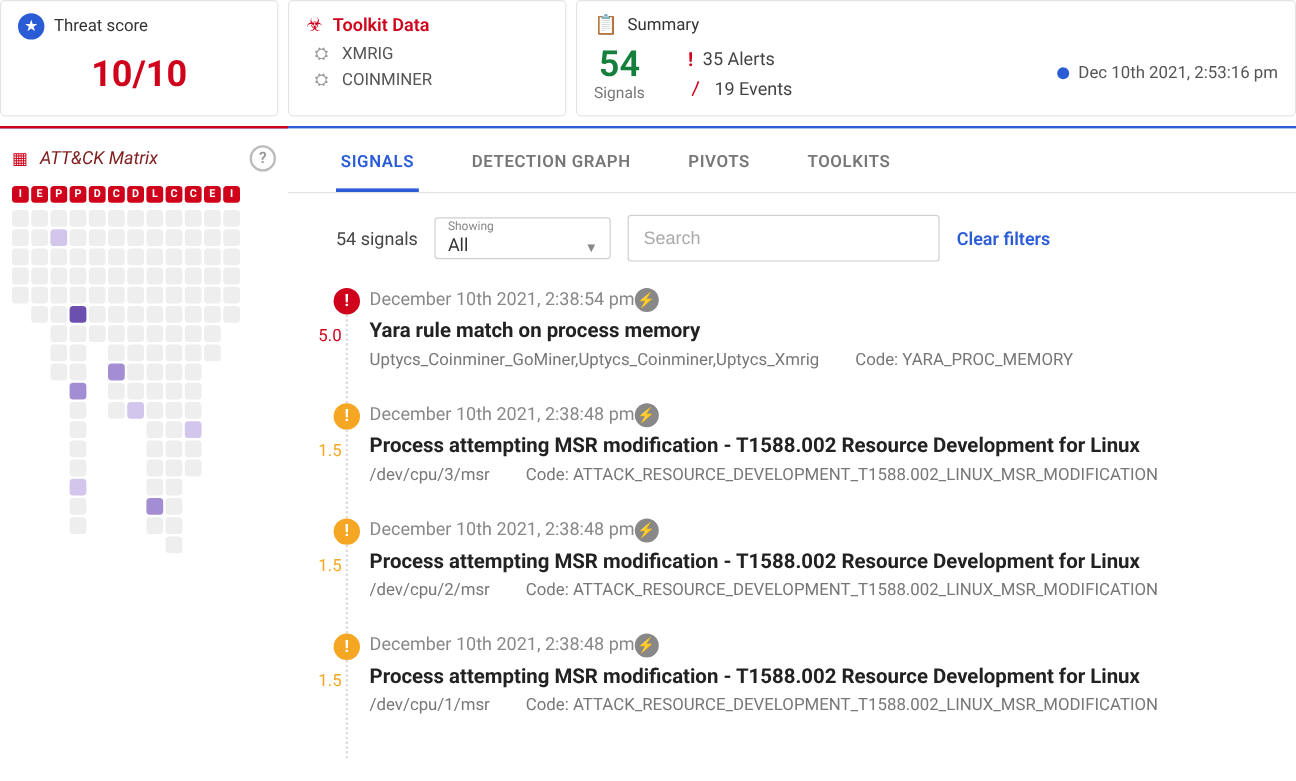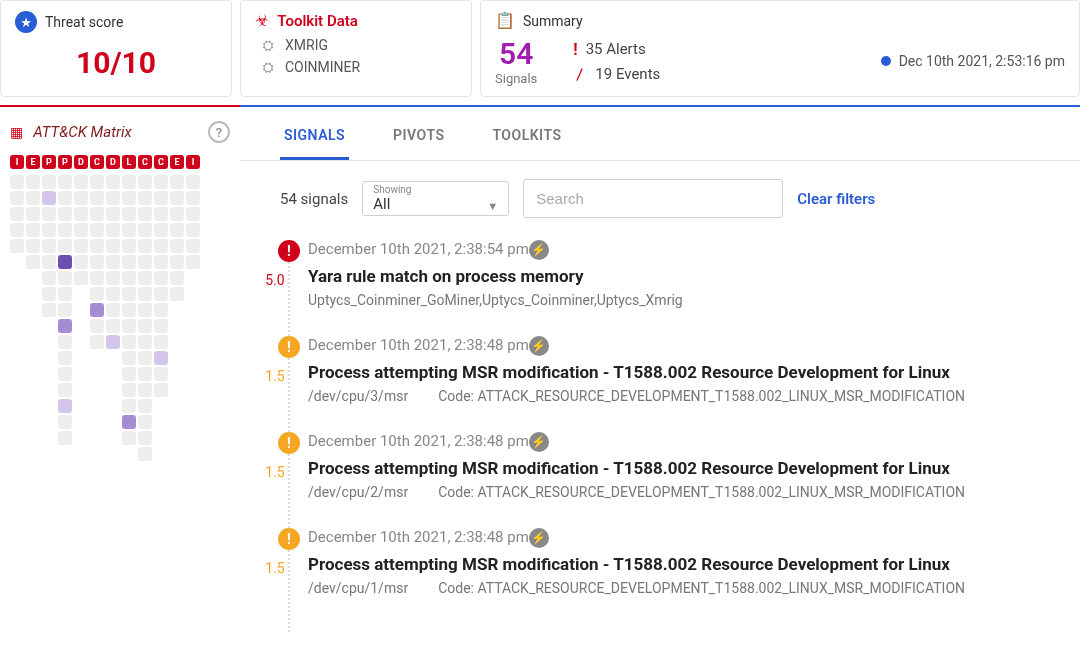--- a/index.html
+++ b/index.html
@@ -10,21 +10,21 @@
 .card-toolkit { width: 232px; }
 .card-summary { flex: 1; }
 .card-header { display: flex; align-items: center; gap: 8px; margin-bottom: 6px; }
 .icon-circle { width: 22px; height: 22px; border-radius: 50%; display: inline-flex; align-items: center; justify-content: center; color: #fff; font-size: 13px; }
 .threat-score-value { color: #d0021b; font-size: 30px; font-weight: 700; text-align: center; margin-top: 12px; }
 .toolkit-title { color: #d0021b; font-weight: 600; font-size: 15px; }
 .toolkit-item { display: flex; align-items: center; gap: 8px; margin-top: 4px; color: #555; font-size: 14px; padding-left: 4px; }
 .toolkit-bug { width: 18px; height: 18px; display:inline-flex; align-items:center; justify-content:center; color:#999; }
 .summary-body { display: flex; align-items: center; gap: 36px; }
 .summary-signals { text-align: center; }
-.summary-signals-num { color: #a21caf; font-size: 30px; font-weight: 600; }
+.summary-signals-num { color: #15803d; font-size: 30px; font-weight: 600; }
 .summary-signals-lbl { color: #777; font-size: 13px; }
 .summary-mid { display: flex; flex-direction: column; gap: 6px; }
 .summary-row { display: flex; align-items: center; gap: 8px; font-size: 15px; color: #444; }
 .alert-icon { color: #d0021b; font-size: 16px; font-weight:700; }
 .event-icon { color: #d0021b; font-size: 14px; }
 .summary-times { display: flex; flex-direction: column; gap: 6px; margin-left: auto; position: relative; padding-left: 18px; }
 .time-row { display:flex; align-items:center; gap:8px; font-size: 14px; color:#555; }
 .dot { width:10px; height:10px; border-radius:50%; position: relative; z-index:2; }
 .dot-start { background:#2a5cd6; }
 .dot-end { background:#2a5cd6; }
@@ -312,20 +312,21 @@
           <div class="cell"></div>
           <div class="cell"></div>
           <div class="cell"></div>
         </div>
       </div>
   </div>
 
   <div class="right-col">
     <div class="tabs" id="tabs">
         <div class="tab active">SIGNALS</div>
+        <div class="tab">DETECTION GRAPH</div>
         <div class="tab">PIVOTS</div>
         <div class="tab">TOOLKITS</div>
       </div>
 
     <div class="filter-bar">
       <span class="signal-count">54 signals</span>
       <div class="select-wrap">
         <div class="select-lbl">Showing</div>
         <div class="select-val">
             <span>All</span>
@@ -342,20 +343,21 @@
           <div class="sev-dot sev-red">!</div>
           <div class="sev-val red">5.0</div>
           <div class="sig-body">
             <div class="sig-head">
               <span class="sig-time">December 10th 2021, 2:38:54 pm</span>
               <span class="bolt">⚡</span>
             </div>
             <div class="sig-title">Yara rule match on process memory</div>
             <div class="sig-meta">
               <span class="sig-path">Uptycs_Coinminer_GoMiner,Uptycs_Coinminer,Uptycs_Xmrig</span>
+              <span class="sig-code-label">Code: YARA_PROC_MEMORY</span>
             </div>
           </div>
         </div>
         <div class="sig-item">
           <div class="sev-dot sev-amber">!</div>
           <div class="sev-val amber">1.5</div>
           <div class="sig-body">
             <div class="sig-head">
               <span class="sig-time">December 10th 2021, 2:38:48 pm</span>
               <span class="bolt">⚡</span>

